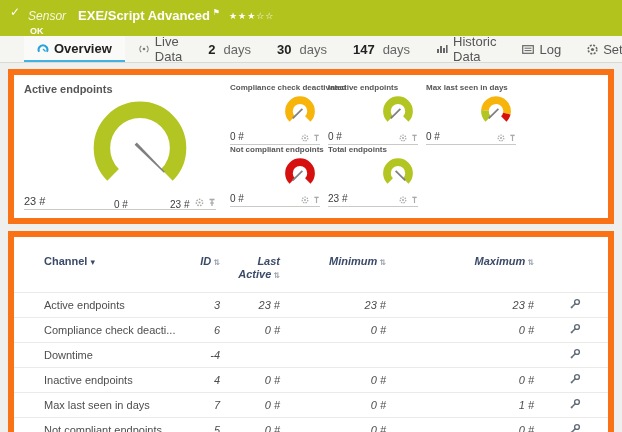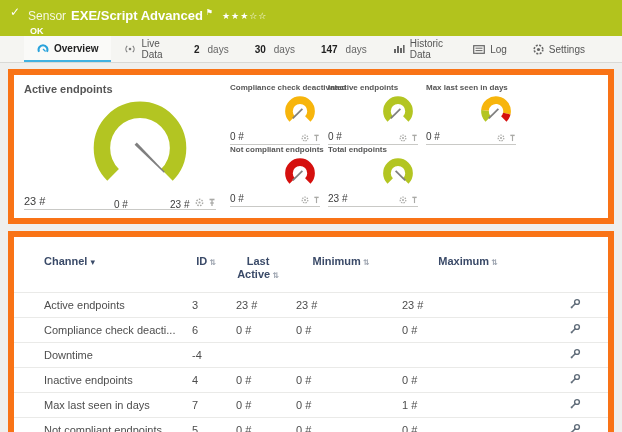--- a/index.html
+++ b/index.html
@@ -2,29 +2,29 @@
 <html><head>
 <meta charset="utf-8">
 <style>
   html,body{margin:0;padding:0;background:#efefed;}
   .page{width:622px;height:432px;background:#efefed;font-family:"Liberation Sans","DejaVu Sans",sans-serif;overflow:hidden;position:relative;}
 
   
   .topbar{background:#b2c31d;color:#fff;height:36px;box-sizing:border-box;padding:5px 10px 0;display:flex;gap:8px;}
   .topbar .check{font-size:12px;font-weight:bold;line-height:15px;}
   .title-line{font-size:13px;line-height:15px;white-space:nowrap;}
-  .kind{font-size:12px;color:#f6f8e2;margin-right:5px;}
+  .kind{font-style:italic;font-size:12px;color:#f6f8e2;margin-right:12px;}
   .sensor-title{font-weight:bold;}
   .flag{font-size:8px;vertical-align:super;margin-left:3px;}
   .stars{font-size:9px;margin-left:9px;letter-spacing:1px;vertical-align:1px;}
   .status-ok{font-size:9px;font-weight:bold;margin:2px 0 0 2px;}
 
   
   .tabs{background:#f5f5f2;border-bottom:1px solid #d9d9d6;height:26px;display:flex;align-items:stretch;padding:0 24px;}
-  .tab{display:flex;align-items:center;gap:5px;padding:0 13px;font-size:10px;color:#555;cursor:pointer;box-sizing:border-box;}
+  .tab{display:flex;align-items:center;gap:5px;padding:0 13px;font-size:13px;color:#555;cursor:pointer;box-sizing:border-box;}
   .tab.active{color:#222;font-weight:bold;border-bottom:2px solid #41b2e2;background:#fafaf8;}
   .tab b{color:#222;margin-right:3px;}
   .tab .unit{color:#666;}
   .tab svg{flex:none;}
 
   
   main{padding:6px 8px 0;}
   .panel{background:#fff;border:6px solid #f97316;box-sizing:border-box;}
   .gauges-panel{height:155px;padding:8px 10px;display:flex;margin-bottom:7px;}
 
@@ -42,21 +42,21 @@
   .small-widget .widget-title{font-size:8px;white-space:nowrap;overflow:visible;}
   .small-gauge{position:absolute;right:3px;top:11px;}
   .small-widget .widget-footer{font-size:10px;}
 
   
   .table-panel{padding:10px 0 0;min-height:200px;}
   table{width:100%;border-collapse:collapse;font-size:11px;}
   th{color:#3a4a68;font-weight:bold;padding:8px 8px 10px;vertical-align:top;line-height:13px;}
   td{color:#4d4d4d;padding:5px 8px;border-top:1px solid #eaeae8;height:12px;}
   .col-channel{text-align:left;padding-left:30px;margin-top:48px;}
-  .col-id,.col-last,.col-min,.col-max{}
+  .col-id,.col-last,.col-min,.col-max{text-align:right;font-style:italic;}
   .col-icon{text-align:center;}
   th.col-last{white-space:normal;}
   .sort{color:#9aa1ad;font-size:8px;margin-left:2px;}
   .chansort{color:#3a4a68;font-size:9px;margin-left:3px;}
   .edit-btn{display:inline-block;cursor:pointer;line-height:0;}
 </style>
 </head>
 <body>
 
 <div class="page">

